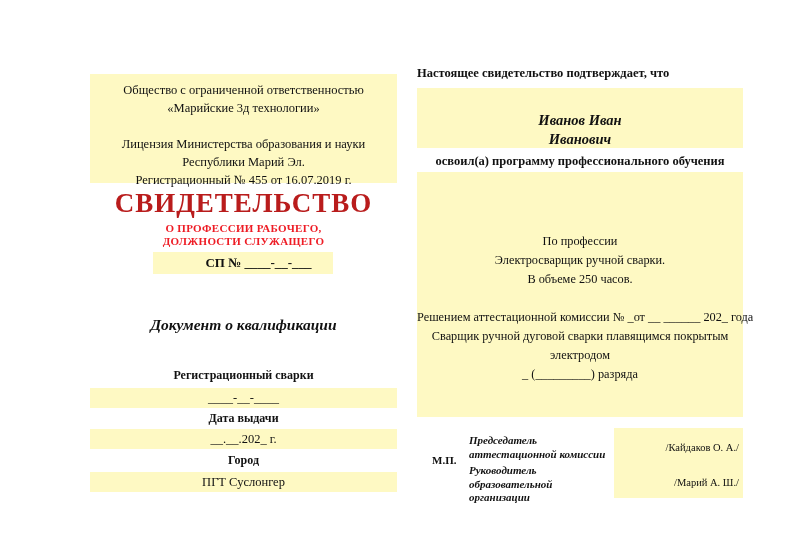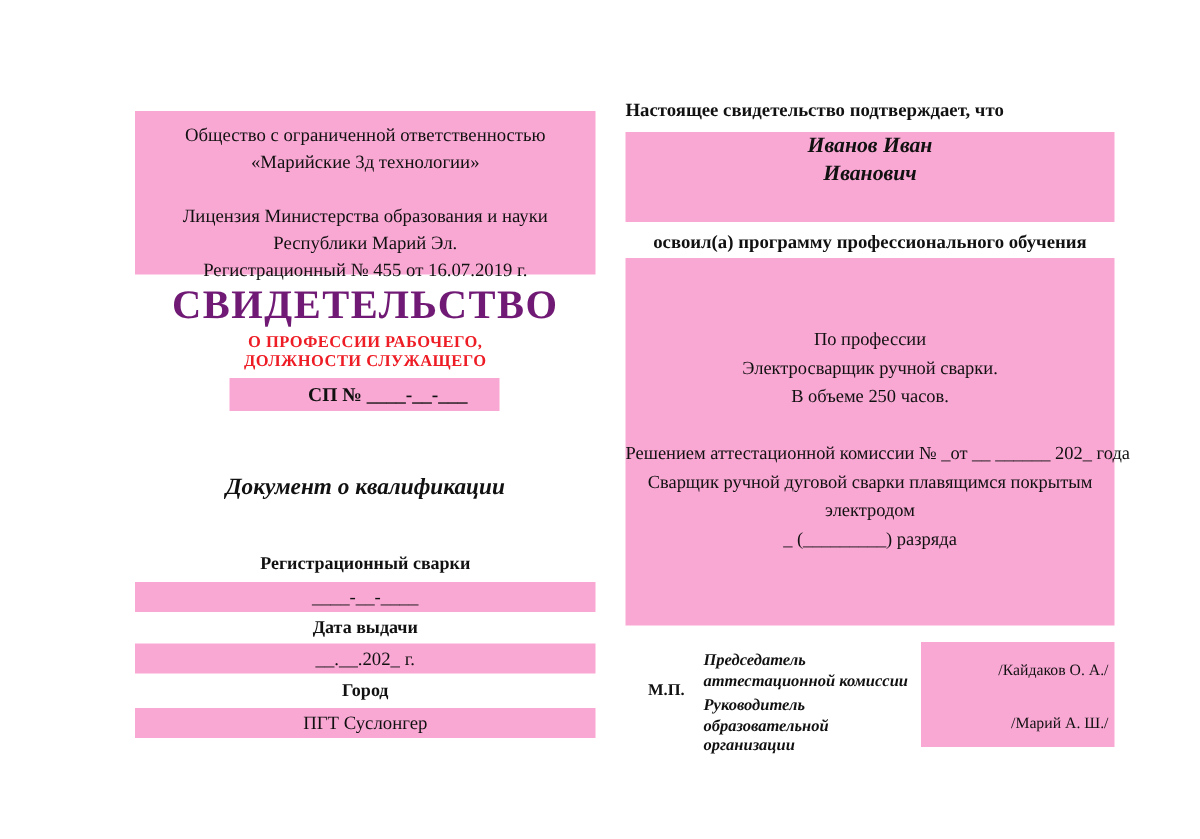--- a/index.html
+++ b/index.html
@@ -8,33 +8,33 @@
     font-family: "Liberation Serif", "DejaVu Serif", serif;
     color: #111111;
   }
   .stage {
     position: relative;
     width: 800px;
     height: 559px;
     background: #ffffff;
     overflow: hidden;
   }
-  .lavbox { background: #f9a8d4; }
+  .lavbox { background: #fef9c3; }
 
   
   .left-col { position: absolute; left: 90px; top: 0; width: 307px; }
   .org-box {
     position: absolute; left: 0; top: 74px; width: 307px; height: 109px;
     padding-top: 7px; font-size: 12.5px; line-height: 18px; text-align: center;
   }
   .org-line { min-height: 18px; }
   .cert-title {
     position: absolute; left: 0; top: 188px; width: 307px;
     text-align: center; font-size: 27px; font-weight: bold;
-    letter-spacing: 1px; color: #701a75;
+    letter-spacing: 1px; color: #b91c1c;
   }
   .cert-subtitle {
     position: absolute; left: 0; top: 222px; width: 307px;
     text-align: center; font-size: 11px; font-weight: bold;
     line-height: 12.5px; color: #ee1c25; letter-spacing: 0.3px;
   }
   .sp-box {
     position: absolute; left: 63px; top: 252px; width: 180px; height: 22px;
     text-align: center; font-size: 13px; font-weight: bold; line-height: 22px; padding-left: 31px;
   }
@@ -52,30 +52,30 @@
   }
 
   
   .right-col { position: absolute; left: 417px; top: 0; width: 326px; }
   .confirm-line {
     position: absolute; left: 0; top: 66px; width: 326px;
     text-align: left; font-size: 12.5px; font-weight: bold;
   }
   .name-box {
     position: absolute; left: 0; top: 88px; width: 326px; height: 60px;
-    padding-top: 0; text-align: center;
+    padding-top: 23px; text-align: center;
     font-size: 14.5px; font-weight: bold; font-style: italic; line-height: 19px;
   }
   .program-line {
     position: absolute; left: 0; top: 154px; width: 326px;
     text-align: center; font-size: 12.5px; font-weight: bold;
   }
   .details-box {
     position: absolute; left: 0; top: 172px; width: 326px; height: 245px;
-    padding-top: 45px; text-align: center; font-size: 12.3px; line-height: 19px;
+    padding-top: 60px; text-align: center; font-size: 12.3px; line-height: 19px;
   }
   .details-line { min-height: 19px; white-space: nowrap; }
 
   .stamp-label {
     position: absolute; left: 15px; top: 454px; font-size: 11px; font-weight: bold;
   }
   .sign-role {
     position: absolute; left: 52px; width: 145px;
     font-size: 11px; font-weight: bold; font-style: italic; line-height: 13.5px;
   }

